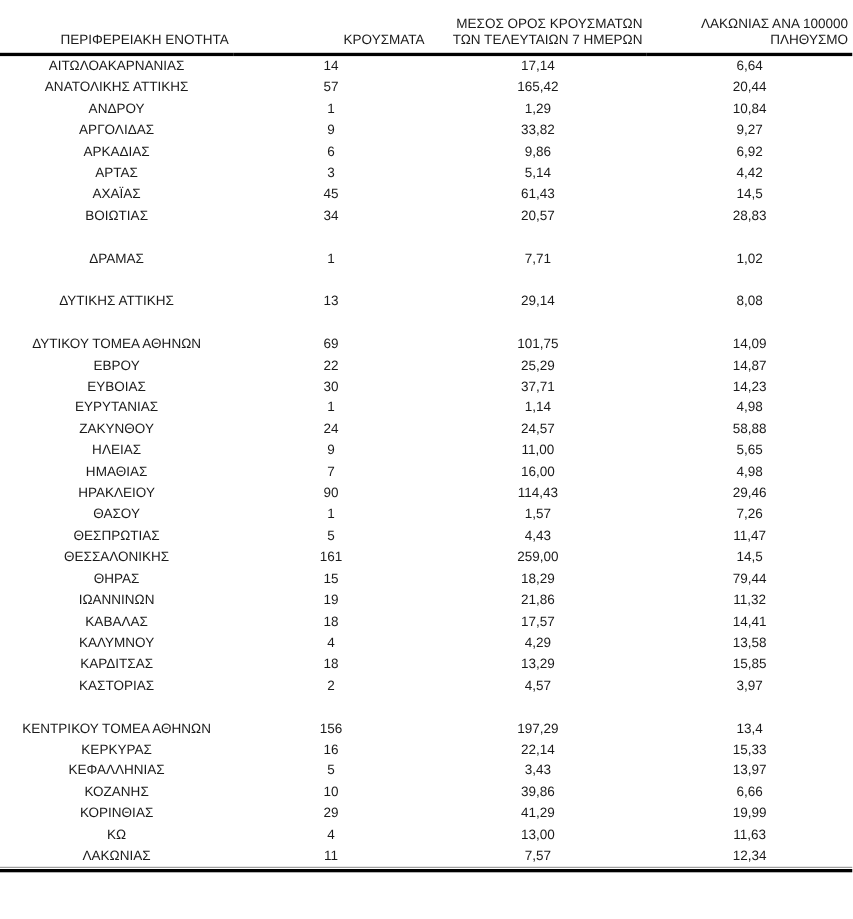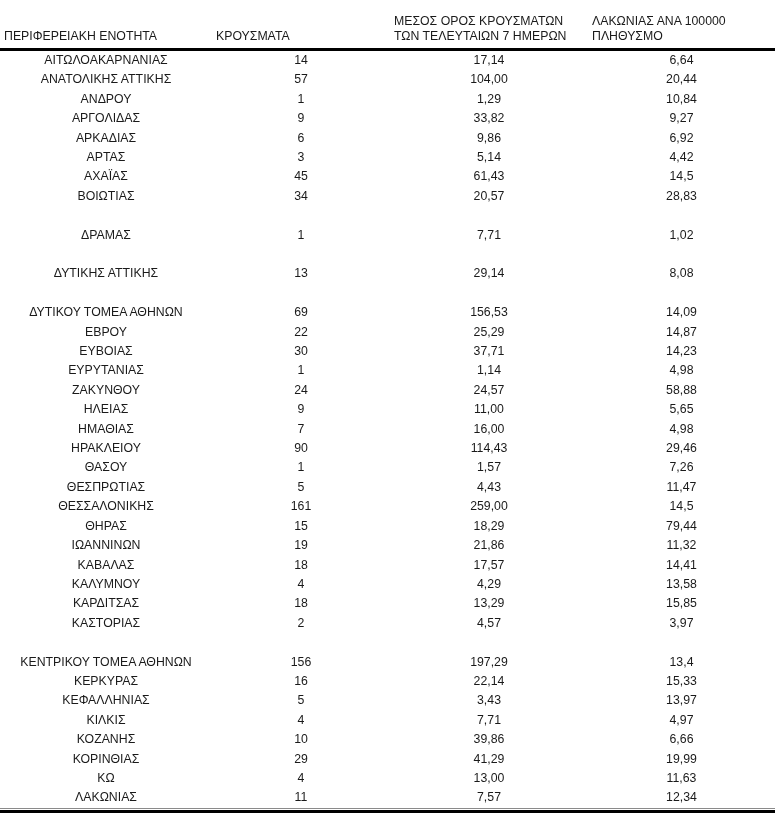--- a/index.html
+++ b/index.html
@@ -27,21 +27,21 @@
   col.c0 { width: 212px; }
   col.c1 { width: 178px; }
   col.c2 { width: 198px; }
   col.c3 { width: 187px; }
   thead tr {
     border-bottom: 3px solid #000000;
   }
   th {
     font-size: 12.3px;
     font-weight: 400;
-    text-align: left;
+    text-align: right;
     vertical-align: bottom;
     padding: 8px 4px 4px 4px;
     color: #1a1a1a;
   }
   .hline {
     line-height: 15px;
     white-space: nowrap;
   }
   td {
     font-size: 12.3px;
@@ -101,21 +101,21 @@
     <tbody>
         <tr>
           <td>ΑΙΤΩΛΟΑΚΑΡΝΑΝΙΑΣ</td>
           <td>14</td>
           <td>17,14</td>
           <td>6,64</td>
         </tr>
         <tr>
           <td>ΑΝΑΤΟΛΙΚΗΣ ΑΤΤΙΚΗΣ</td>
           <td>57</td>
-          <td>104,00</td>
+          <td>165,42</td>
           <td>20,44</td>
         </tr>
         <tr>
           <td>ΑΝΔΡΟΥ</td>
           <td>1</td>
           <td>1,29</td>
           <td>10,84</td>
         </tr>
         <tr>
           <td>ΑΡΓΟΛΙΔΑΣ</td>
@@ -164,21 +164,21 @@
           <td>13</td>
           <td>29,14</td>
           <td>8,08</td>
         </tr>
         <tr class="spacer">
           <td colspan="4"></td>
         </tr>
         <tr>
           <td>ΔΥΤΙΚΟΥ ΤΟΜΕΑ ΑΘΗΝΩΝ</td>
           <td>69</td>
-          <td>156,53</td>
+          <td>101,75</td>
           <td>14,09</td>
         </tr>
         <tr>
           <td>ΕΒΡΟΥ</td>
           <td>22</td>
           <td>25,29</td>
           <td>14,87</td>
         </tr>
         <tr>
           <td>ΕΥΒΟΙΑΣ</td>
@@ -283,26 +283,20 @@
           <td>ΚΕΡΚΥΡΑΣ</td>
           <td>16</td>
           <td>22,14</td>
           <td>15,33</td>
         </tr>
         <tr>
           <td>ΚΕΦΑΛΛΗΝΙΑΣ</td>
           <td>5</td>
           <td>3,43</td>
           <td>13,97</td>
-        </tr>
-        <tr>
-          <td>ΚΙΛΚΙΣ</td>
-          <td>4</td>
-          <td>7,71</td>
-          <td>4,97</td>
         </tr>
         <tr>
           <td>ΚΟΖΑΝΗΣ</td>
           <td>10</td>
           <td>39,86</td>
           <td>6,66</td>
         </tr>
         <tr>
           <td>ΚΟΡΙΝΘΙΑΣ</td>
           <td>29</td>

